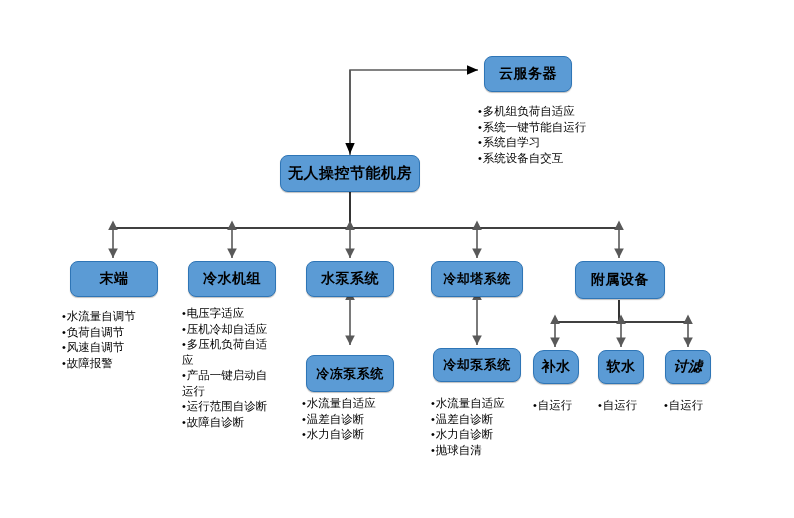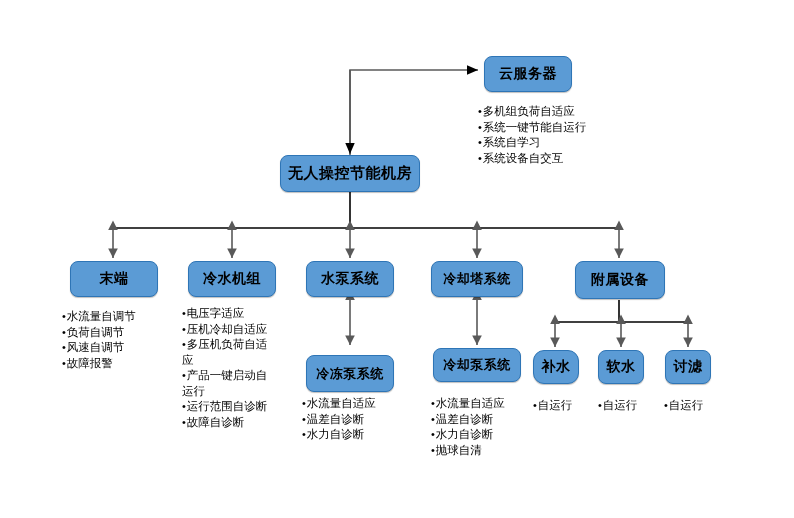--- a/index.html
+++ b/index.html
@@ -146,21 +146,21 @@
   <div class="node mid" style="left:575px;top:261px;width:90px;height:38px;">
     <span>附属设备</span>
   </div>
 
   <div class="node mid" style="left:533px;top:350px;width:46px;height:34px;border-radius:11px;">
     <span>补水</span>
   </div>
   <div class="node mid" style="left:598px;top:350px;width:46px;height:34px;text-align:right;">
     <span>软水</span>
   </div>
-  <div class="node mid" style="left:665px;top:350px;width:46px;height:34px;">
+  <div class="node mid" style="left:665px;top:350px;width:46px;height:34px;font-style:italic;">
     <span>讨滤</span>
   </div>
 
   <div class="bullets nowrap" style="left:533px;top:398px;width:70px;">
     <div>自运行</div>
   </div>
   <div class="bullets nowrap" style="left:598px;top:398px;width:70px;">
     <div>自运行</div>
   </div>
   <div class="bullets nowrap" style="left:664px;top:398px;width:70px;">

